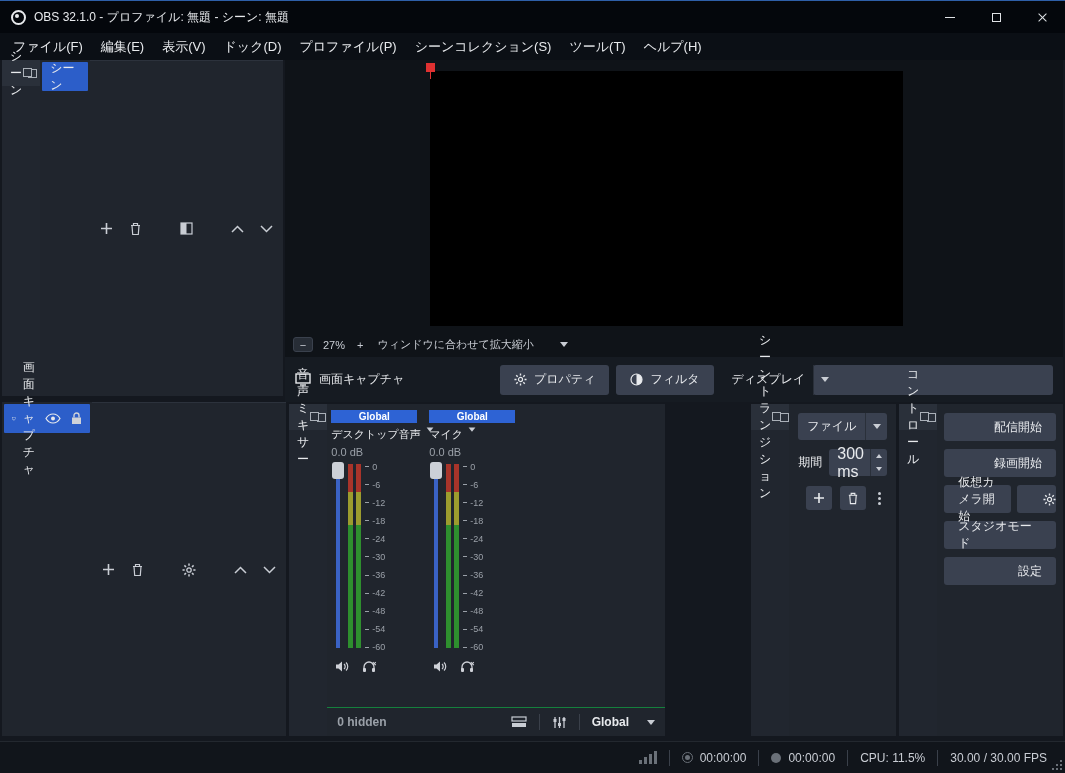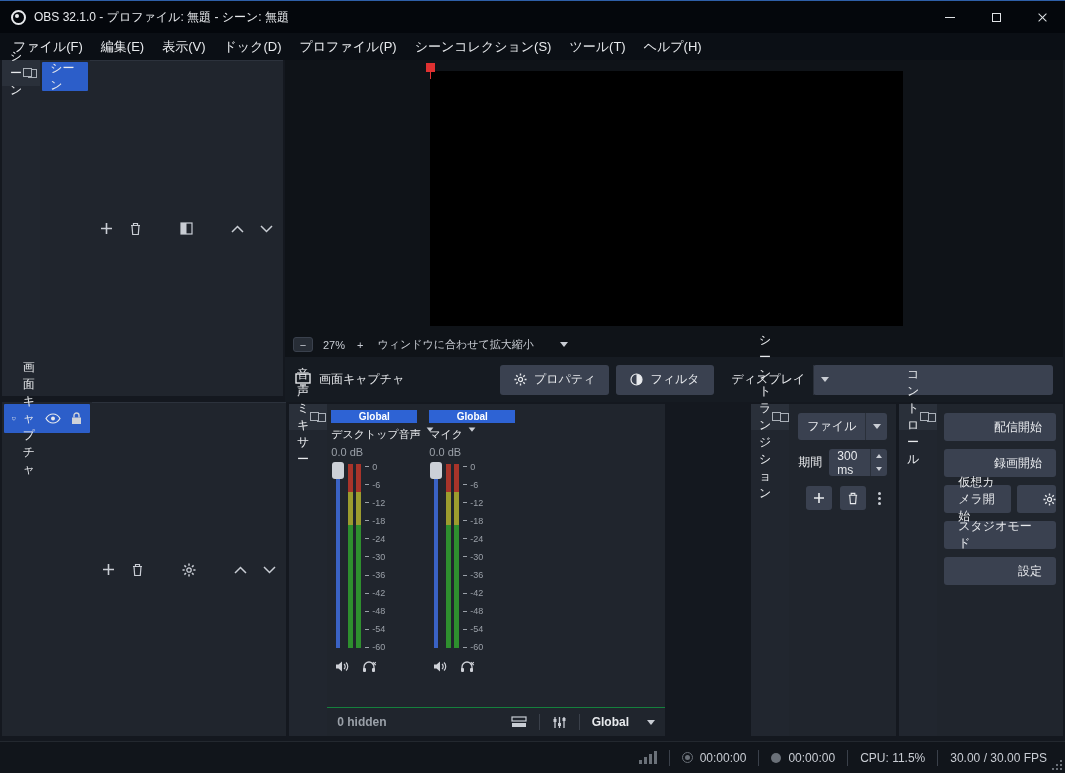--- a/index.html
+++ b/index.html
@@ -128,21 +128,21 @@
   .vsep { width:1px; height:16px; background:#3a404a; }
   .options-label { font-size:12px; font-weight:bold; color:#e8eaed; margin-right:6px; }
 
   
   .transitions { left:751px; top:403px; width:144px; height:332px; }
   .tr-body { padding:9px 9px 0 9px; }
   .tr-combo { width:100%; height:27px; }
   .tr-row { display:flex; align-items:center; margin-top:9px; gap:7px; }
   .tr-label { font-size:12px; color:#e8eaed; }
   .spin { flex:1; height:27px; background:#3a4150; border-radius:3px; display:flex; }
-  .spin-val { flex:1; display:flex; align-items:center; padding-left:8px; font-size:12px; }
+  .spin-val { flex:1; display:flex; align-items:center; padding-left:8px; font-size:16px; }
   .spin-arrows { width:17px; border-left:1px solid #2a303a; display:flex; flex-direction:column; }
   .spin-up,.spin-dn { flex:1; display:flex; align-items:center; justify-content:center; }
   .tri-up { width:0; height:0; border-left:3.5px solid transparent; border-right:3.5px solid transparent;
     border-bottom:4px solid #c9cdd4; }
   .tri-dn { width:0; height:0; border-left:3.5px solid transparent; border-right:3.5px solid transparent;
     border-top:4px solid #c9cdd4; }
   .tr-actions { display:flex; align-items:center; justify-content:flex-end; gap:8px;
     margin-top:10px; padding-right:2px; }
   .sq-btn { width:26px; height:24px; background:#3a4150; border-radius:3px;
     display:flex; align-items:center; justify-content:center; color:#e8eaed; font-size:15px; }

